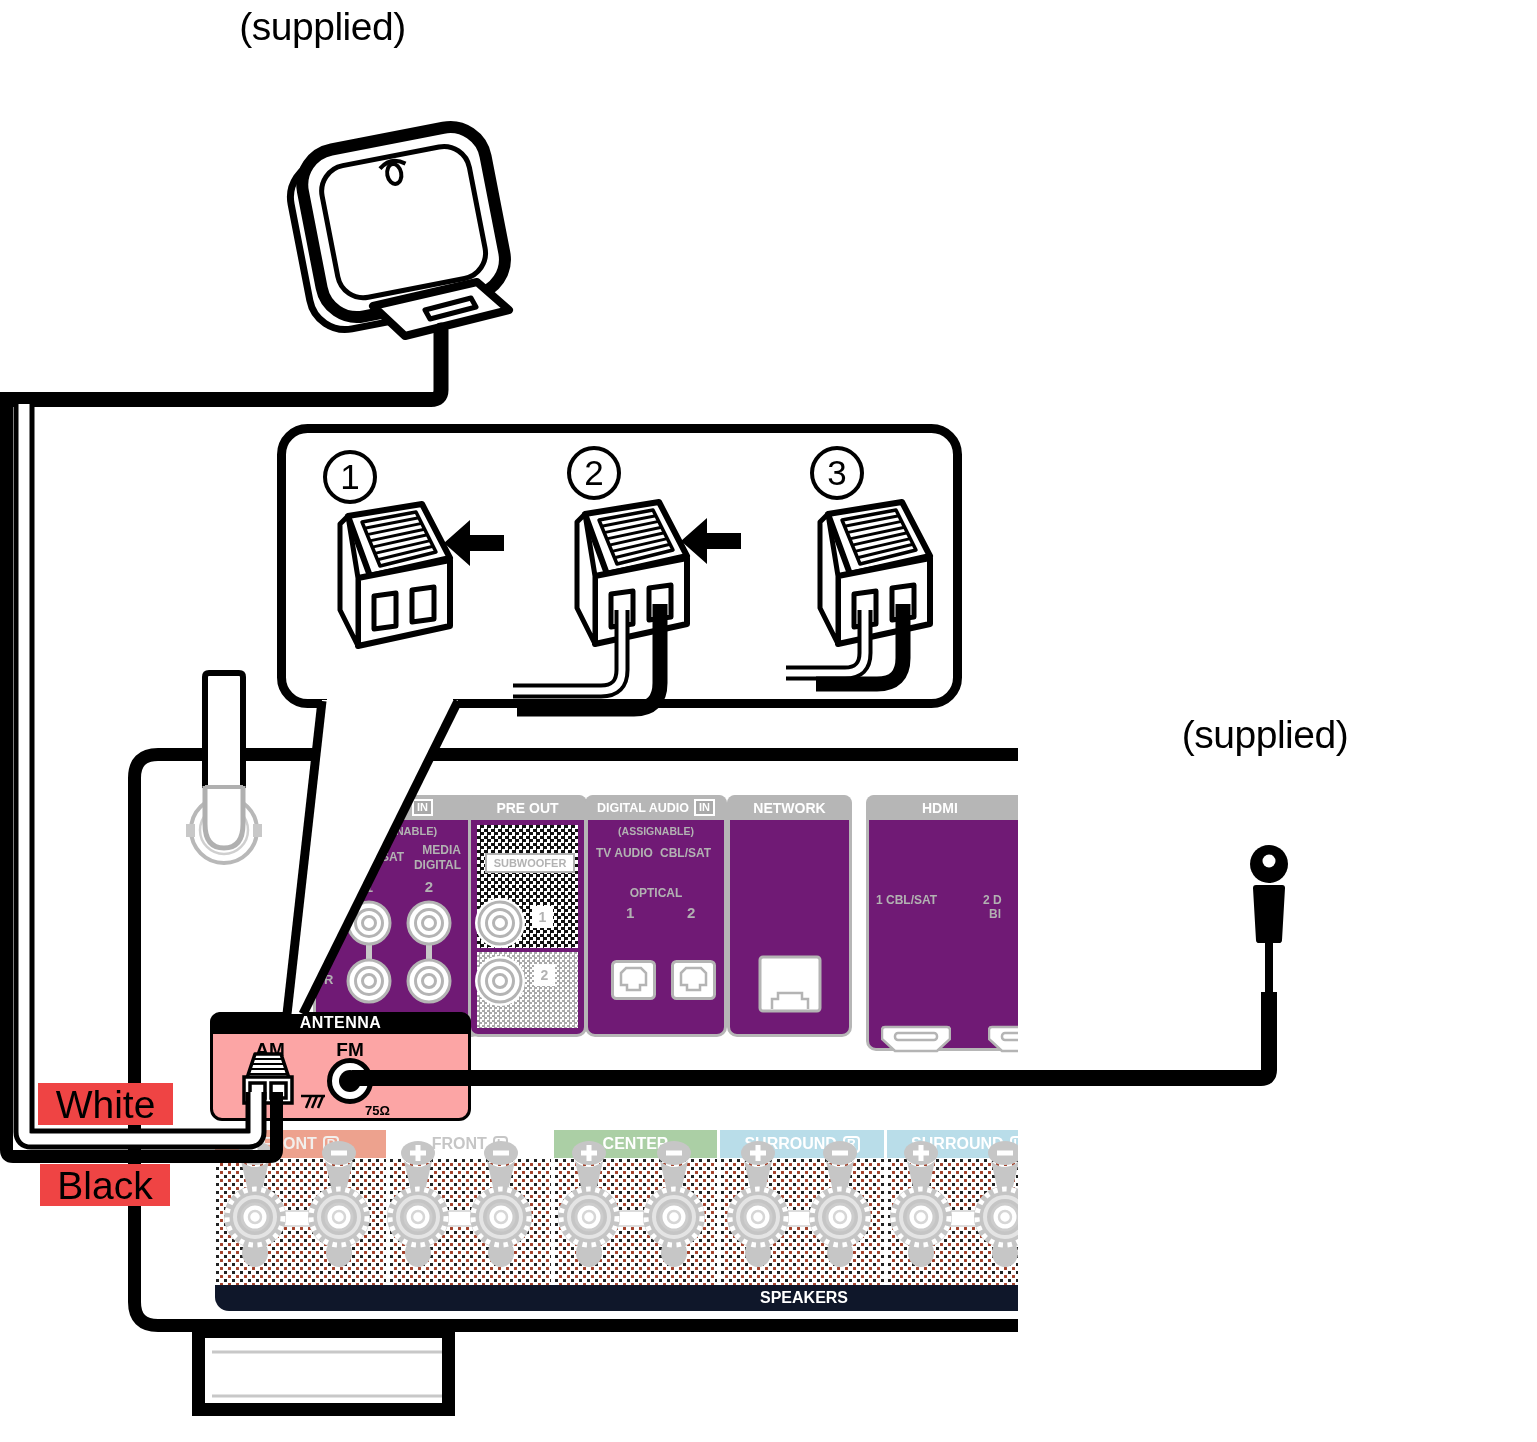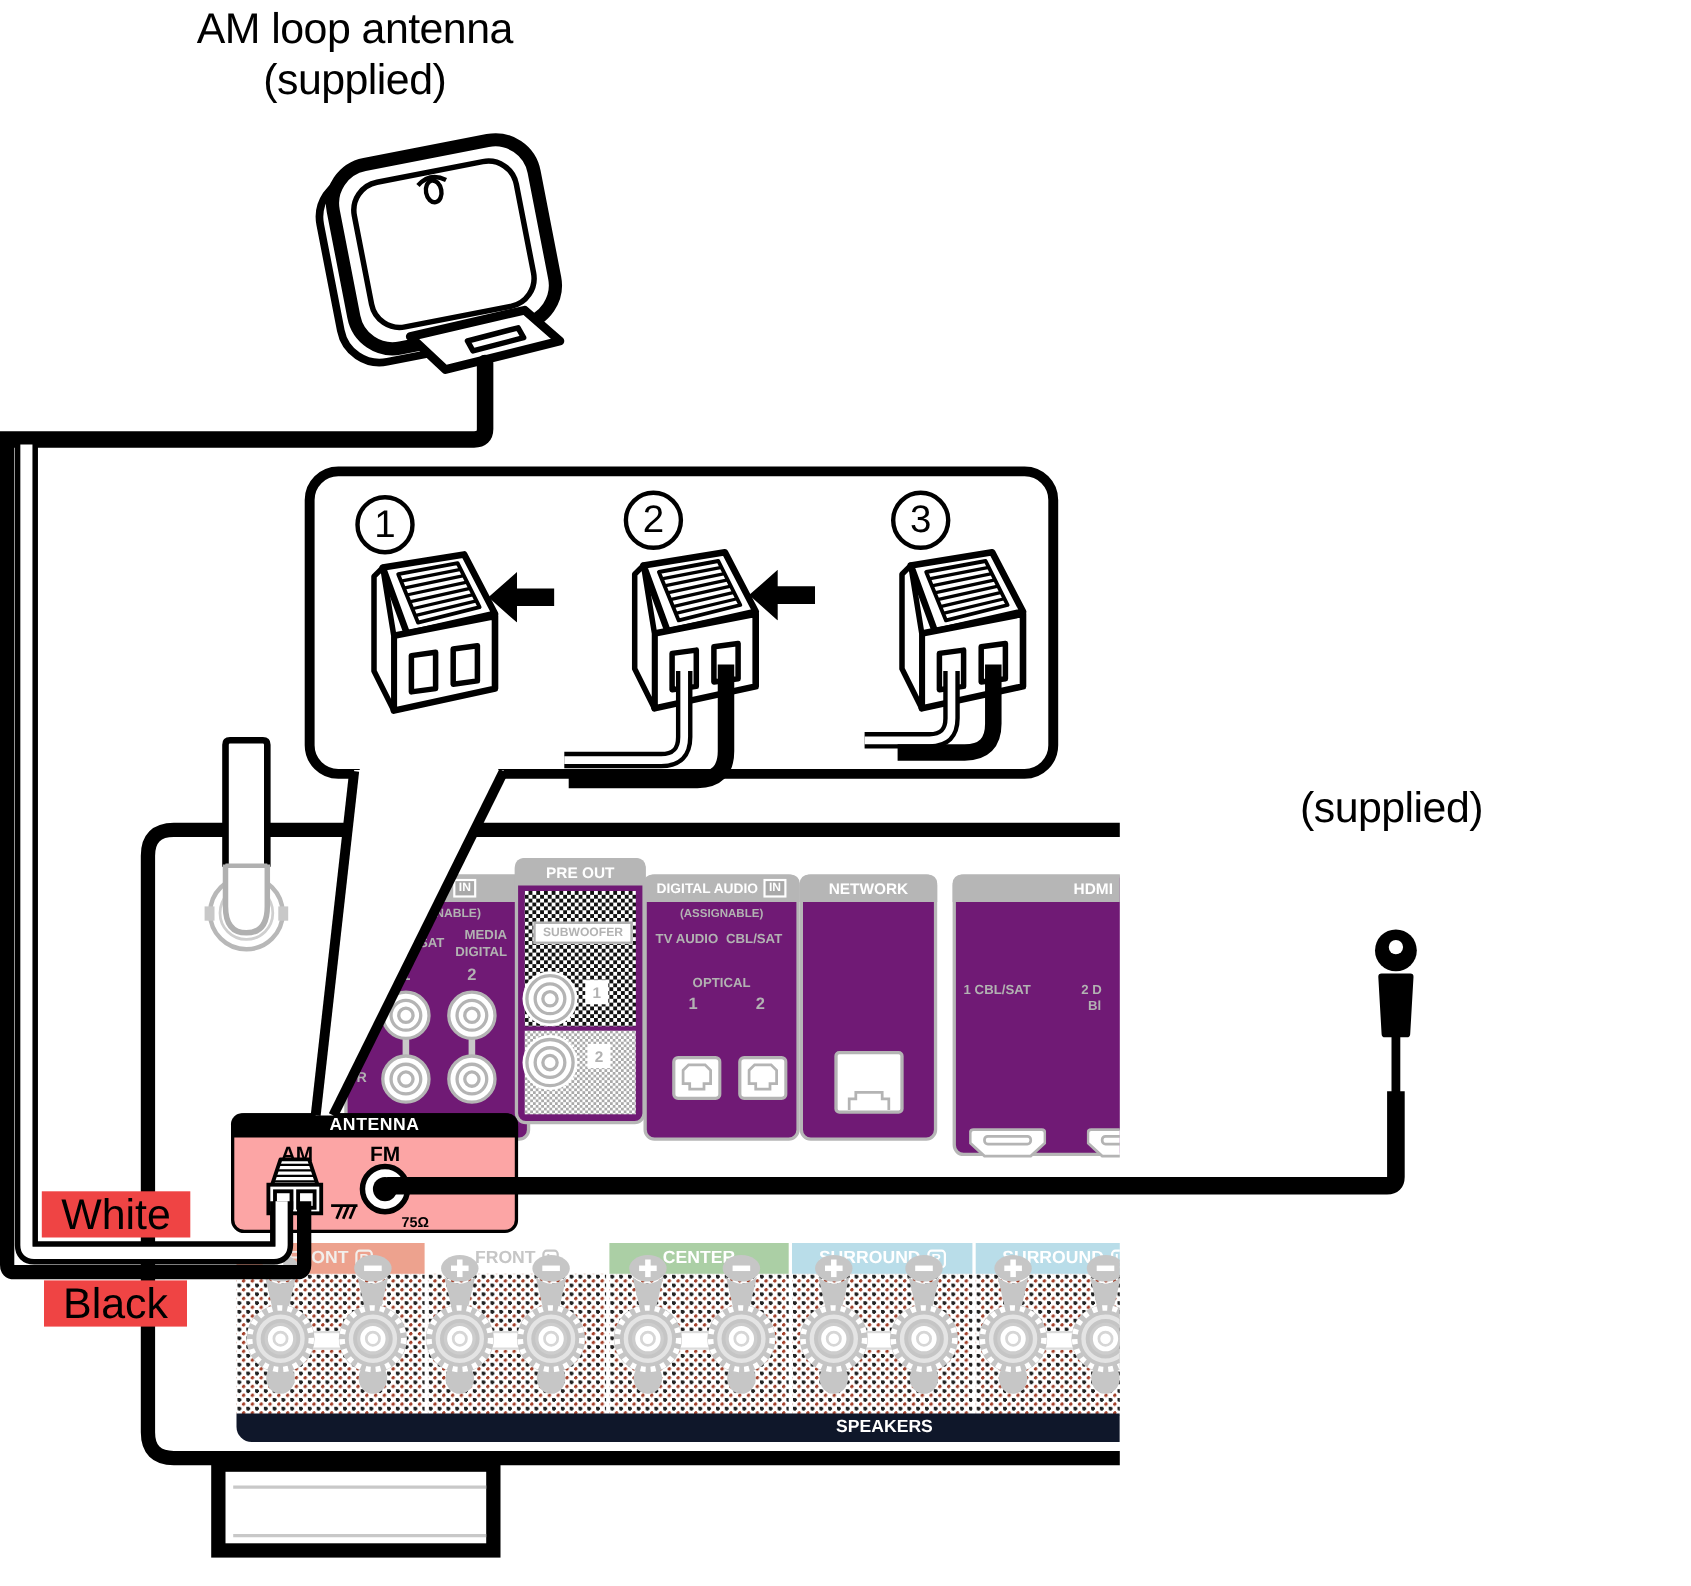--- a/index.html
+++ b/index.html
@@ -95,21 +95,21 @@
           <circle cx="53" cy="83" r="21"></circle>
             <circle cx="53" cy="83" r="13.5"></circle>
             <circle cx="53" cy="83" r="6.5"></circle>
           <circle cx="113" cy="83" r="21"></circle>
             <circle cx="113" cy="83" r="13.5"></circle>
             <circle cx="113" cy="83" r="6.5"></circle>
         </g>
       </svg>
     </div>
 
-    <div class="panel" style="left:334px;top:32px;width:113px;height:236px">
+    <div class="panel" style="left:334px;top:47px;width:113px;height:236px">
       <div class="phead">
         <span>PRE OUT</span>
       </div>
       <div class="abs checker-dense" style="left:6px;top:27px;width:101px;height:123px"></div>
       <div class="abs checker-light" style="left:6px;top:154px;width:101px;height:76px"></div>
       <div class="gtxt" style="left:14px;top:55px;width:86px;height:16px;background:#fff;border:2px solid #b2b2b2;
            font-size:11px;text-align:center;line-height:16px">SUBWOOFER</div>
       <svg class="abs" style="left:3px;top:99px" width="52" height="52" viewBox="0 0 52 52">
         <circle cx="26" cy="26" r="25" fill="#fff"></circle>
         <g fill="#fff" stroke="#b4b4b4" stroke-width="3">
@@ -155,21 +155,21 @@
       <div class="phead">
         <span>NETWORK</span>
       </div>
       <svg class="abs" style="left:28px;top:157px" width="64" height="58" viewBox="0 0 64 58">
         <rect x="2" y="2" width="60" height="54" rx="3" fill="#fff" stroke="#b4b4b4" stroke-width="3"></rect>
         <path d="M 14 54 V 44 H 20 V 38 H 44 V 44 H 50 V 54" fill="none" stroke="#b4b4b4" stroke-width="2.5"></path>
       </svg>
     </div>
 
     <div class="panel" style="left:732px;top:47px;width:220px;height:250px">
-      <div class="phead" style="justify-content:flex-start;padding-left:110px">
+      <div class="phead" style="justify-content:flex-start;padding-left:56px">
         <span>HDMI</span>
       </div>
       <div class="gtxt" style="left:7px;top:95px;font-size:12px">1 CBL/SAT</div>
       <div class="gtxt" style="left:114px;top:95px;font-size:12px">2 D</div>
       <div class="gtxt" style="left:120px;top:109px;font-size:12px">Bl</div>
       <svg class="abs" style="left:12px;top:227px" width="70" height="28" viewBox="0 0 70 28">
         <path d="M 4 2 H 66 Q 69 2 69 5 V 14 L 56 26 H 14 L 1 14 V 5 Q 1 2 4 2 Z" fill="#fff" stroke="#b4b4b4" stroke-width="2.5"></path>
         <rect x="14" y="8" width="42" height="7" rx="3" fill="none" stroke="#b4b4b4" stroke-width="2.5"></rect>
       </svg>
       <svg class="abs" style="left:119px;top:227px" width="70" height="28" viewBox="0 0 70 28">
@@ -476,21 +476,20 @@
     <g>
       <path d="M 352 1078 L 1261 1078 Q 1269 1078 1269 1070 L 1269 992" fill="none" stroke="#000" stroke-width="16"></path>
       <line x1="1269" y1="996" x2="1269" y2="935" stroke="#000" stroke-width="8"></line>
       <polygon points="1259,940 1279,940 1282,888 1256,888" fill="#000" stroke="#000" stroke-width="6" stroke-linejoin="round"></polygon>
       <circle cx="1269" cy="864" r="19" fill="#000"></circle>
       <circle cx="1269" cy="861" r="6.5" fill="#fff"></circle>
     </g>
   </svg>
 
   <div class="biglabel" style="left:155px;top:4px;width:335px;z-index:6">
-    <div>AM loop antenna</div>
     <div>(supplied)</div>
   </div>
   <div class="biglabel" style="left:1090px;top:712px;width:350px;z-index:6">
     <div>(supplied)</div>
   </div>
   <div class="whitepatch" style="left:38px;top:1083px;width:135px;height:42px;z-index:6">
     <span>White</span>
   </div>
   <div class="whitepatch" style="left:40px;top:1164px;width:130px;height:42px;z-index:6">
     <span>Black</span>

